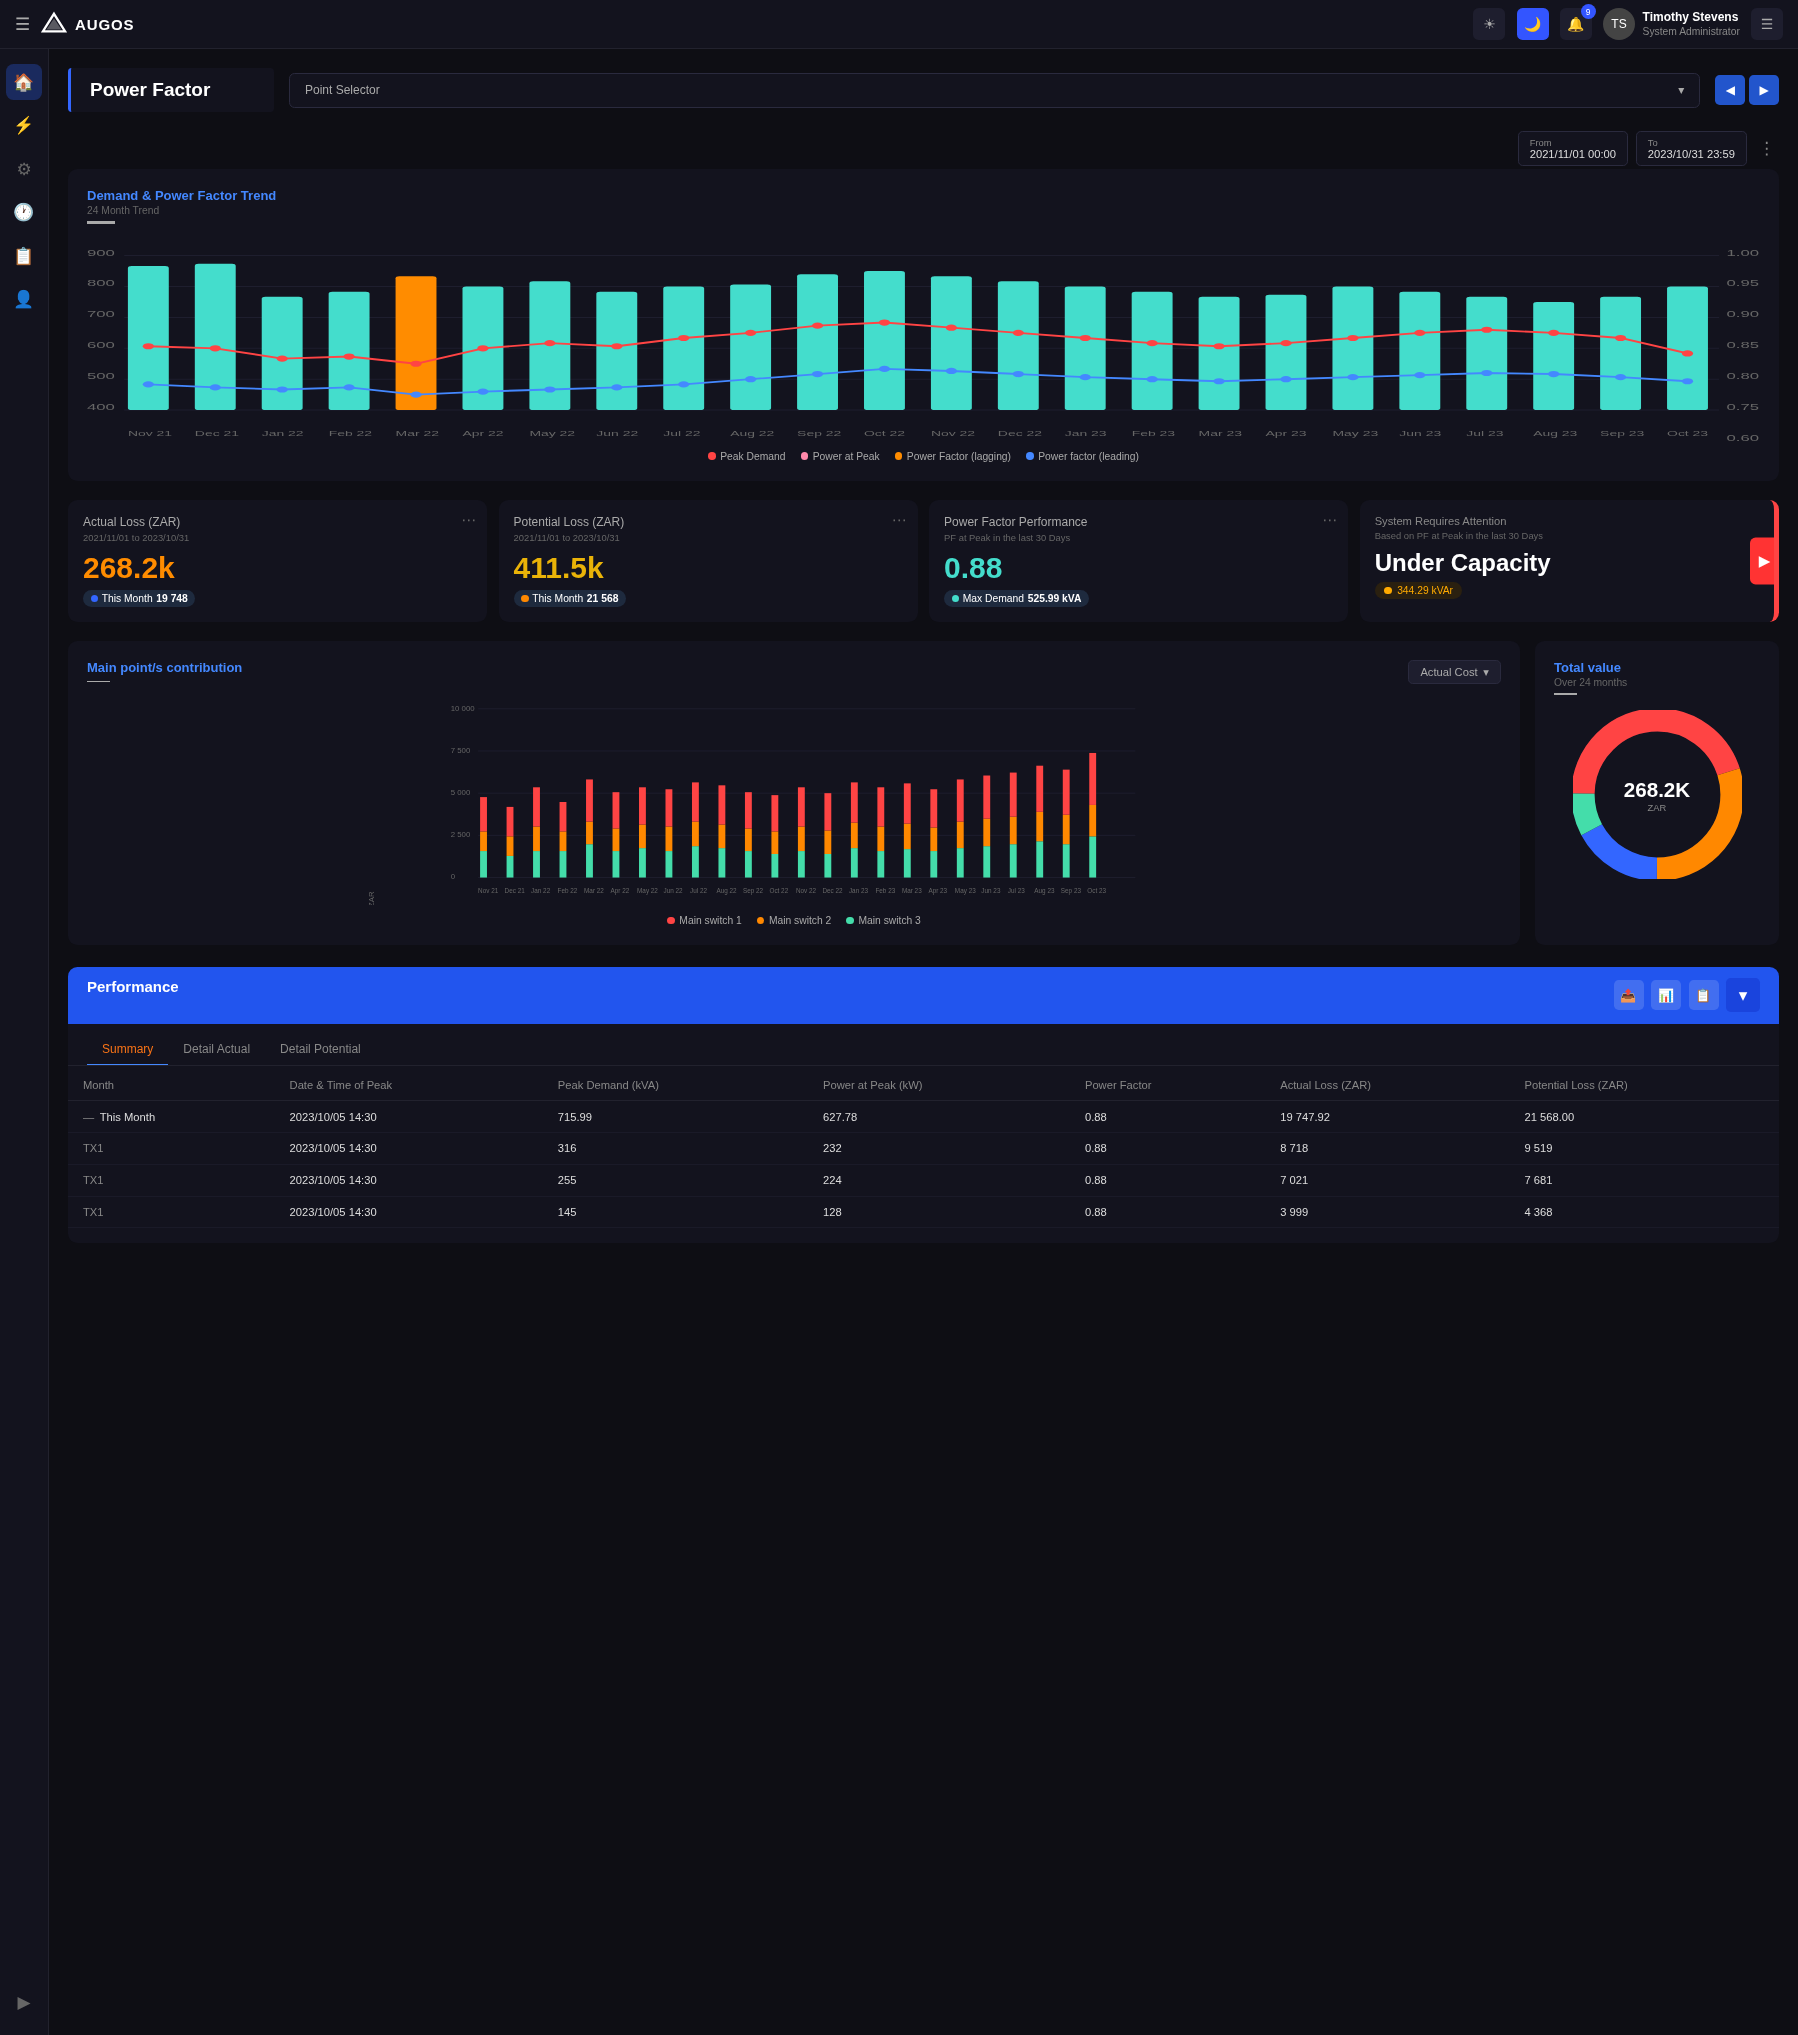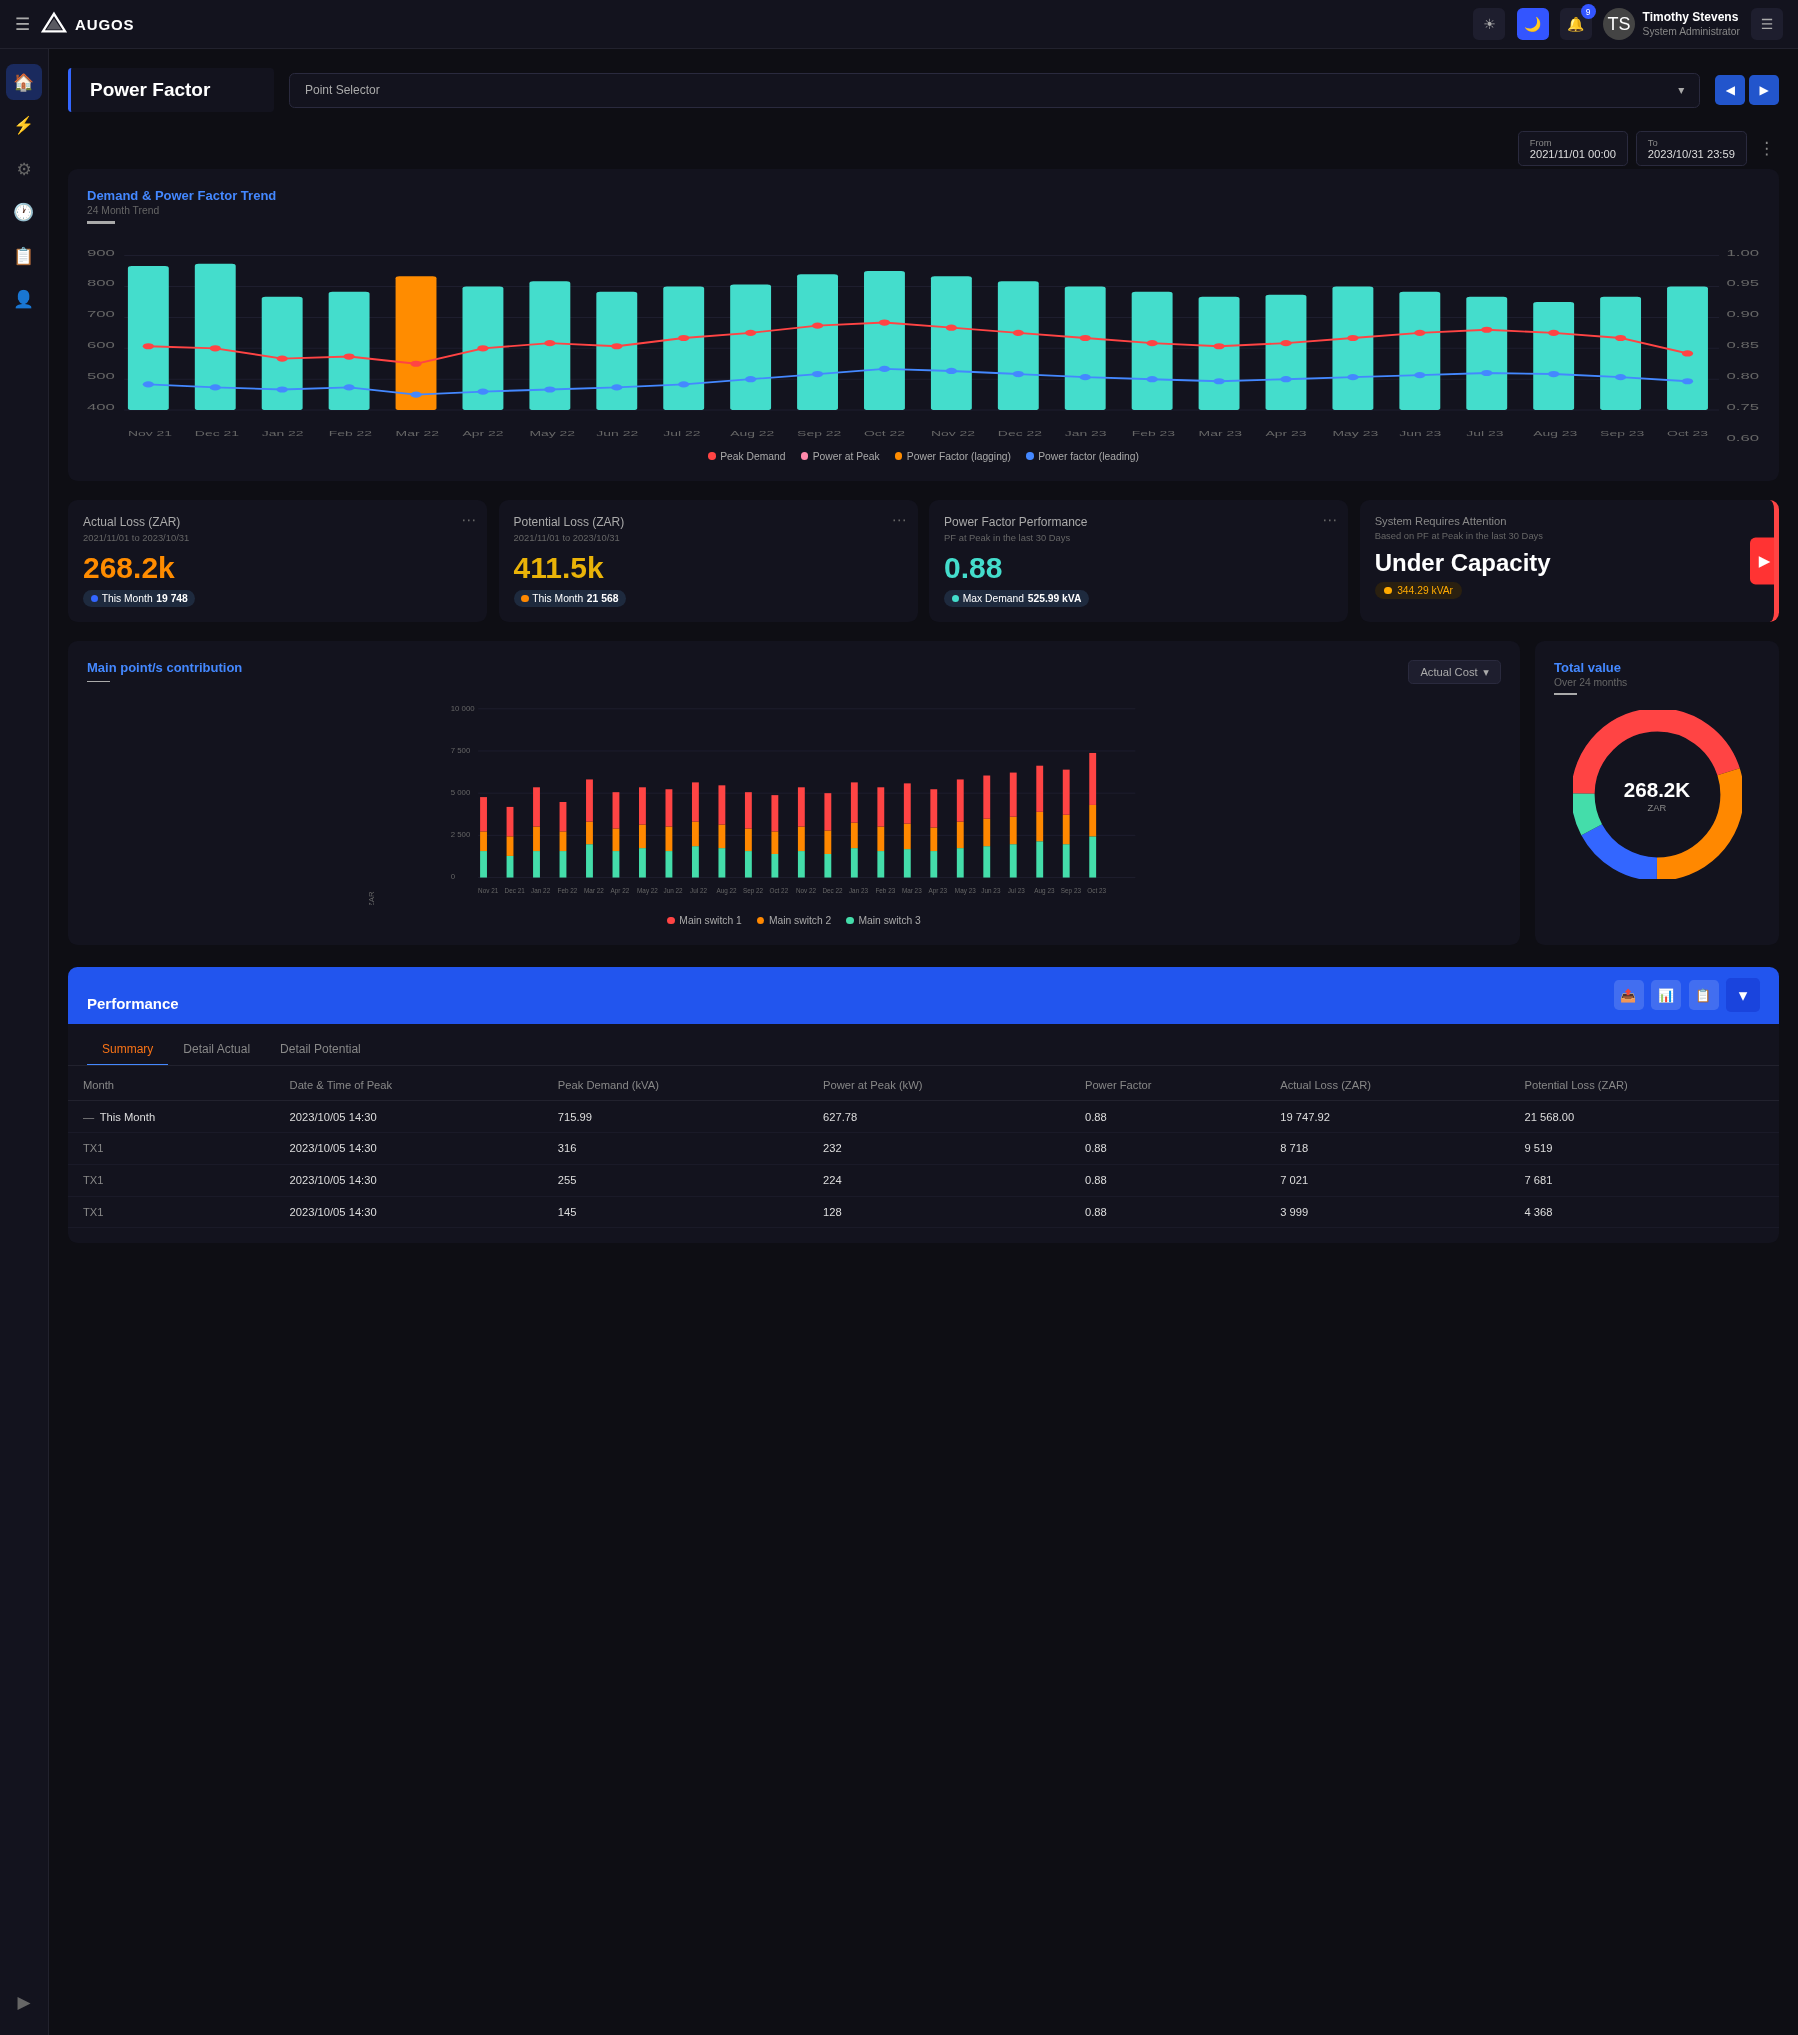--- a/index.html
+++ b/index.html
@@ -46,21 +46,21 @@
       background: #3355ff; color: #fff;
       font-size: 8.4px; width: 15px; height: 15px;
       border-radius: 50%; display: flex; align-items: center; justify-content: center;
     }
     .user-info { display: flex; align-items: center; gap: 7.5px; }
     .avatar {
       width: 32px; height: 32px;
       background: #444;
       border-radius: 50%;
       display: flex; align-items: center; justify-content: center;
-      color: #fff; font-size: 18px;
+      color: #fff; font-size: 12px;
     }
     .user-text { line-height: 1.3; }
     .user-name { font-size: 12px; font-weight: 600; }
     .user-role { font-size: 10.3px; color: #888; }
 
     
     .sidebar {
       position: fixed;
       left: 0; top: 49px; bottom: 0;
       width: 49px;
@@ -253,21 +253,21 @@
     }
     .donut-value { font-size: 20.6px; font-weight: 700; color: #fff; }
     .donut-sub { font-size: 9.4px; color: #888; }
 
     
     .perf-header {
       background: #2255ee;
       border-radius: 9.4px 9.4px 0 0;
       padding: 11.2px 19px;
       display: flex;
-      align-items: flex-end;
+      align-items: flex-start;
       justify-content: space-between;
     }
     .perf-title { font-size: 15px; font-weight: 600; }
     .perf-icons { display: flex; gap: 7.5px; align-items: center; }
     .perf-icon-btn {
       background: rgba(255,255,255,0.15);
       border-radius: 4.7px;
       width: 30px; height: 30px;
       display: flex; align-items: center; justify-content: center;
       cursor: pointer; color: #fff; font-size: 13px;

